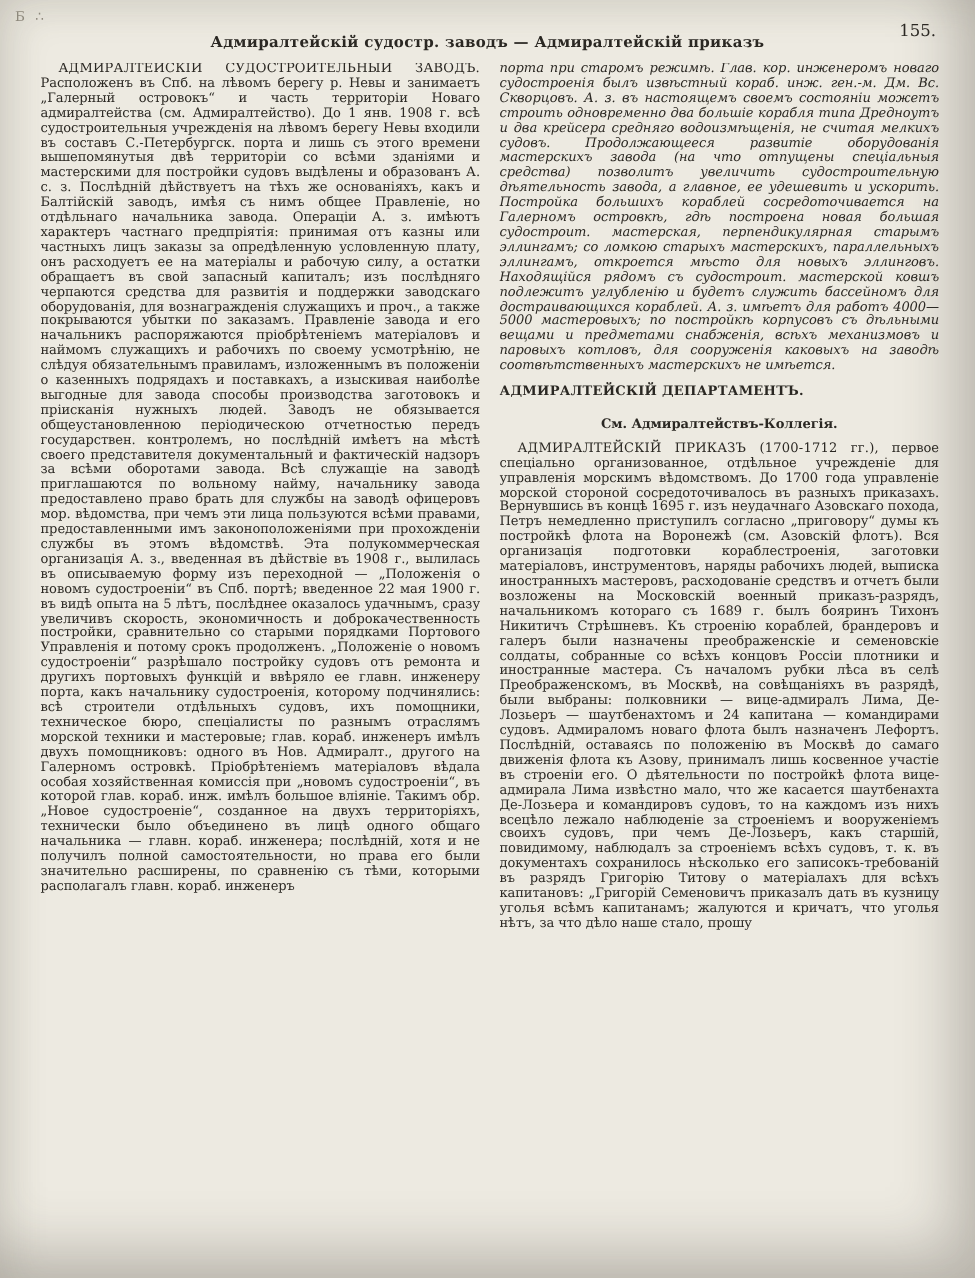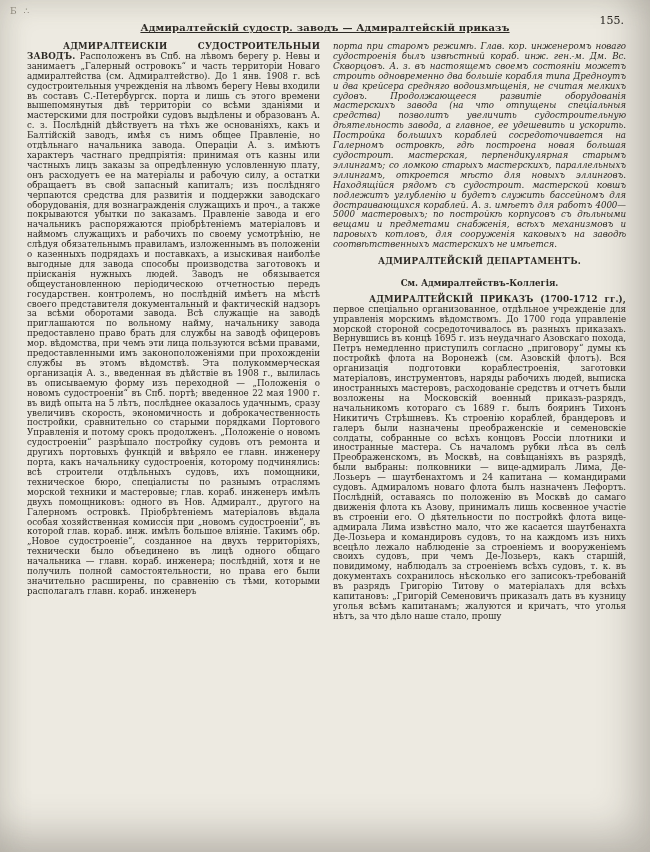--- a/index.html
+++ b/index.html
@@ -31,21 +31,20 @@
   .page-header {
     position: relative;
     padding-top: 16px;
     height: 22px;
     text-align: center;
   }
   .running-title {
     font-weight: bold;
     font-size: 10px;
     letter-spacing: 0.2px;
-    text-decoration: underline;
   }
   .page-number {
     position: absolute;
     right: 26px;
     top: 14px;
     font-weight: normal;
     font-size: 11px;
   }
   .columns {
     display: flex;
@@ -64,27 +63,25 @@
   }
   .article {
     margin: 0;
     text-indent: 12px;
   }
   .article.no-indent {
     text-indent: 0;
     font-style: italic;
   }
   .runin-title {
-    font-weight: bold;
+    font-weight: normal;
     letter-spacing: 0.15px;
-    margin-left: 24px;
   }
   .dept-title {
     margin: 7px 0 0 0;
-    text-align: center;
     font-weight: bold;
     letter-spacing: 0.2px;
   }
   .dept-ref {
     margin: 12px 0 6px 0;
     text-align: center;
     font-weight: bold;
   }
 </style>
 </head>

